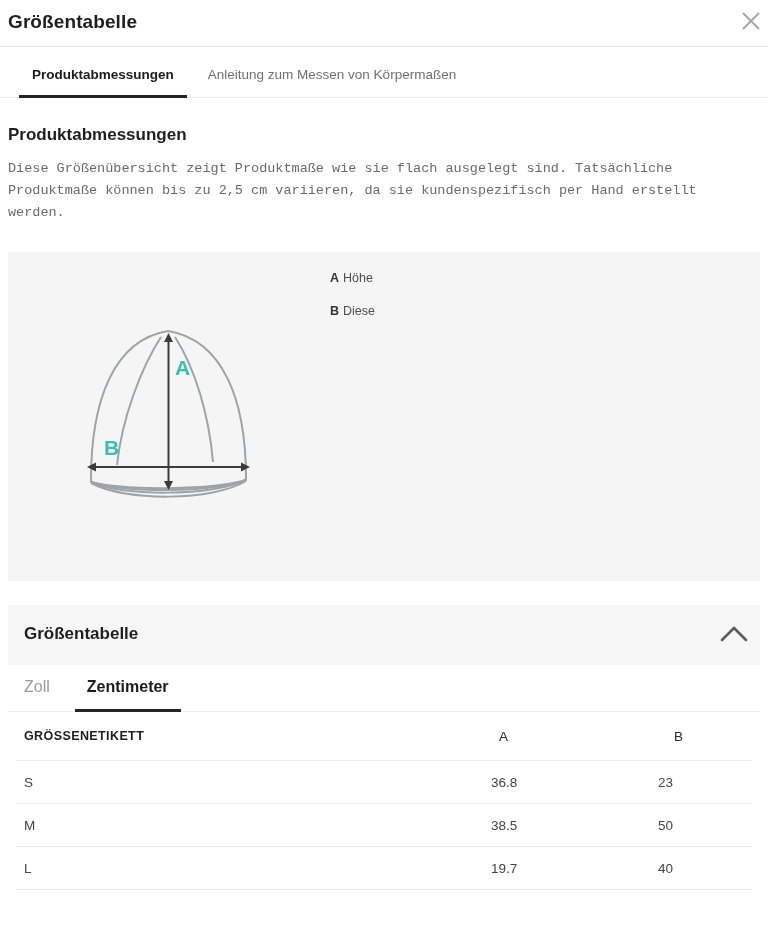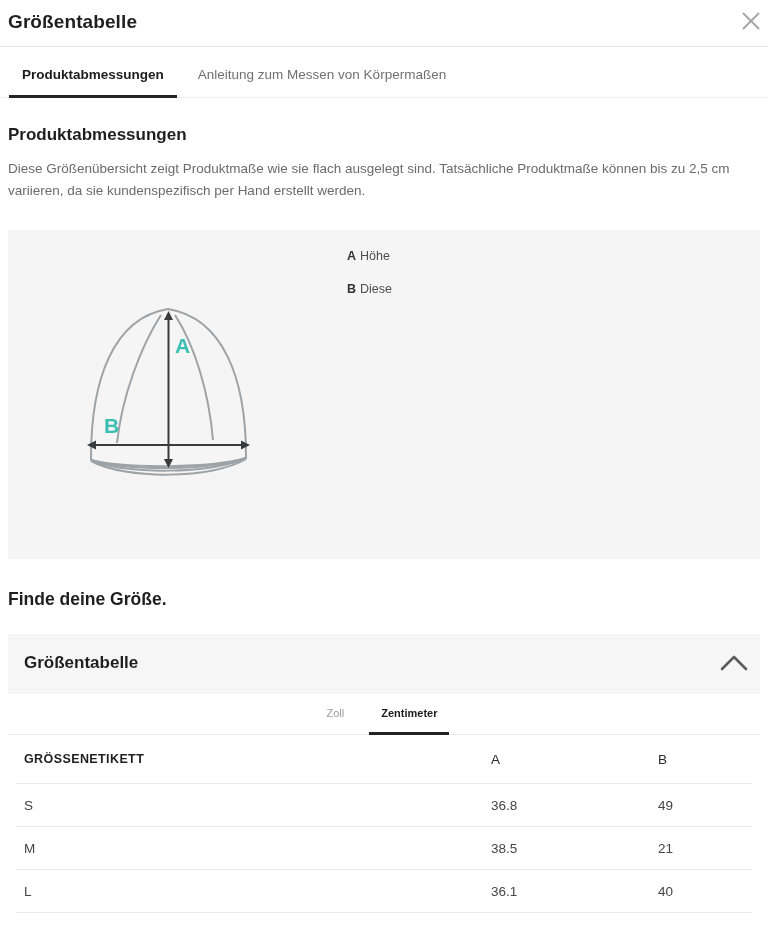--- a/index.html
+++ b/index.html
@@ -5,55 +5,55 @@
   * { margin:0; padding:0; box-sizing:border-box; }
   html,body { width:768px; height:942px; background:#ffffff; overflow:hidden;
               font-family:"Liberation Sans", sans-serif; color:#1f1f1f; }
 
   
   .modal-header { position:relative; height:47px; border-bottom:1px solid #e6e6e6; }
   .modal-title { position:absolute; left:8px; top:11px; font-size:19px; font-weight:700; letter-spacing:.1px; }
   .close-btn { position:absolute; top:7px; right:2px; width:30px; height:30px; background:none; border:none; cursor:pointer; }
 
   
-  .main-tabs { margin-top:20px; padding-left:9px; border-bottom:1px solid #ededed; font-size:13.5px; }
+  .main-tabs { margin-top:20px; padding-left:19px; border-bottom:1px solid #ededed; font-size:13.5px; }
   .main-tab { display:inline-block; padding:0 13px 13px; cursor:pointer; }
   .main-tab.active { font-weight:700; color:#1c1c1c; border-bottom:3px solid #242424; margin-bottom:-1px; }
   .main-tab.inactive { color:#717171; margin-left:8px; }
 
   
   .section-heading { margin:27px 8px 0; font-size:17px; font-weight:700; }
-  .section-desc { margin:13px 8px 0; max-width:752px; font-size:13.5px; line-height:22px; color:#6b6b6b; }
+  .section-desc { margin:13px 8px 0; max-width:752px; font-size:13.5px; line-height:22px; color:#6b6b6b;font-family:Liberation Mono, monospace; }
 
   
   .diagram-panel { position:relative; margin:28px 8px 0; height:329px; background:#f5f5f6; }
   .diagram-svg { position:absolute; left:0; top:0; }
-  .legend { position:absolute; left:339px; top:19px; font-size:12.5px; color:#4f4f4f; }
+  .legend { position:absolute; left:322px; top:19px; font-size:12.5px; color:#4f4f4f; }
   .legend-row { margin-bottom:19px; }
   .legend-key { font-weight:700; color:#333; margin-right:4px; }
 
   
   .find-size { margin:30px 8px 0; font-size:17.5px; font-weight:700; }
 
   
   .accordion { margin:24px 8px 0; }
   .accordion-header { position:relative; height:60px; background:#f6f6f7; padding:19px 16px; cursor:pointer; }
   .accordion-title { font-size:17px; font-weight:700; }
   .chevron-btn { position:absolute; right:10px; top:17px; width:32px; height:26px; background:none; border:none; cursor:pointer; }
 
   
-  .unit-tabs { padding:13px 8px 0; border-bottom:1px solid #ececec; font-size:11px;text-align:center; }
+  .unit-tabs { padding:13px 8px 0; border-bottom:1px solid #ececec; font-size:16px; }
   .unit-tab { display:inline-block; padding:0 0 13px; cursor:pointer; }
   .unit-tab.inactive { color:#9b9b9b; margin-left:8px; }
   .unit-tab.active { font-weight:700; color:#1c1c1c; border-bottom:3px solid #242424; margin-bottom:-1px; margin-left:25px; padding:0 12px 13px; }
 
   
   .size-table { padding:0 8px; }
   .t-row { display:grid; grid-template-columns:467px 167px 1fr; align-items:center; padding:0 8px; border-bottom:1px solid #e9e9e9; }
-  .t-head { height:49px; }
+  .t-head { height:49px;gap:8px; }
   .t-head .t-label { font-size:12.5px; font-weight:700; letter-spacing:.4px; color:#1f1f1f; }
   .t-head .t-col { font-size:13.5px; color:#2b2b2b; }
   .t-body-row { height:43px; font-size:13.5px; color:#454545; }
 </style>
 </head>
 <body>
 
 <div class="modal">
 
   <div class="modal-header">
@@ -98,21 +98,20 @@
     <div class="legend">
       <div class="legend-row">
         <span class="legend-key">A</span><span>Höhe</span>
       </div>
       <div class="legend-row">
         <span class="legend-key">B</span><span>Diese</span>
       </div>
     </div>
   </div>
 
-  <h3 class="find-size">Finde deine Größe.</h3>
 
   <section class="accordion">
     <div class="accordion-header">
       <span class="accordion-title">Größentabelle</span>
       <button class="chevron-btn">
         <svg width="28" height="16" viewBox="0 0 28 16">
           <polyline points="2,14 14,2 26,14" fill="none" stroke="#5c5c5c" stroke-width="2.6" stroke-linecap="round" stroke-linejoin="round"></polyline>
         </svg>
       </button>
     </div>
@@ -124,29 +123,29 @@
 
       <div class="size-table">
         <div class="t-row t-head">
           <span class="t-label">GRÖSSENETIKETT</span>
           <span class="t-col">A</span>
           <span class="t-col">B</span>
         </div>
         <div class="t-row t-body-row">
           <span>S</span>
           <span>36.8</span>
-          <span>49</span>
+          <span>23</span>
         </div>
         <div class="t-row t-body-row">
           <span>M</span>
           <span>38.5</span>
-          <span>21</span>
+          <span>50</span>
         </div>
         <div class="t-row t-body-row">
           <span>L</span>
-          <span>36.1</span>
+          <span>19.7</span>
           <span>40</span>
         </div>
       </div>
     </div>
   </section>
 
 </div>
 
 </body></html>

